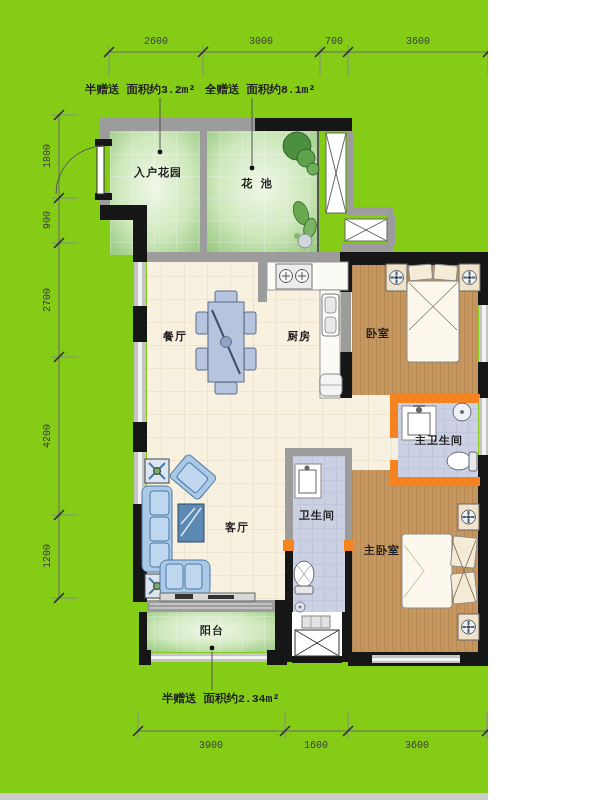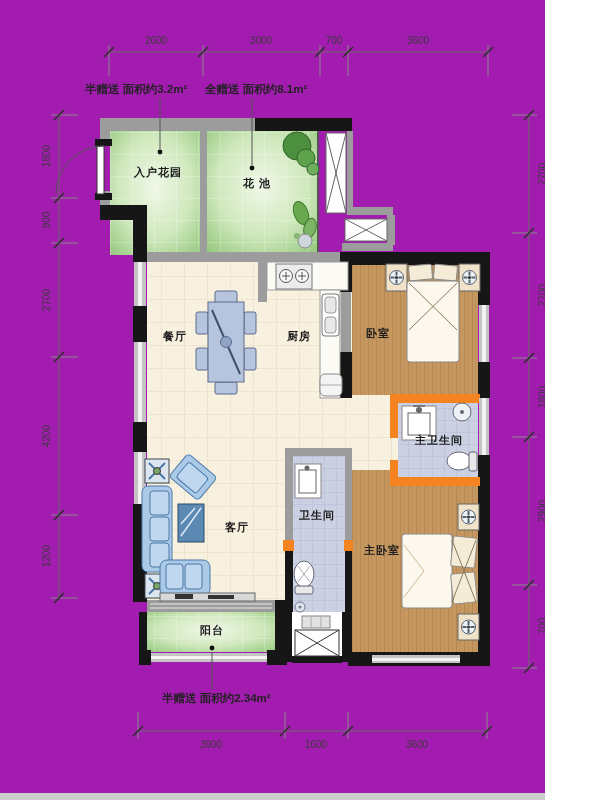--- a/index.html
+++ b/index.html
@@ -1,17 +1,17 @@
 <!DOCTYPE html>
 <html><head>
 <meta charset="utf-8">
 <style>
   html,body{margin:0;padding:0;background:#ffffff;}
   body{font-family:"Liberation Sans","DejaVu Sans",sans-serif;}
-  #stage{position:relative;width:545px;height:800px;background:#a21caf;overflow:hidden;}
+  #stage{position:relative;width:488px;height:800px;background:#84cc16;overflow:hidden;font-family:Liberation Mono, monospace;}
   svg text{user-select:none;}
   .dimtxt{font-size:10px;fill:#3c3c3c;}
   .roomtxt{font-size:11px;font-weight:bold;fill:#1c1c1c;letter-spacing:1px;}
   .notetxt{font-size:11.5px;font-weight:bold;fill:#222;}
 </style>
 </head>
 <body>
 
 <div id="stage">
 <svg width="600" height="800" viewBox="0 0 600 800">

